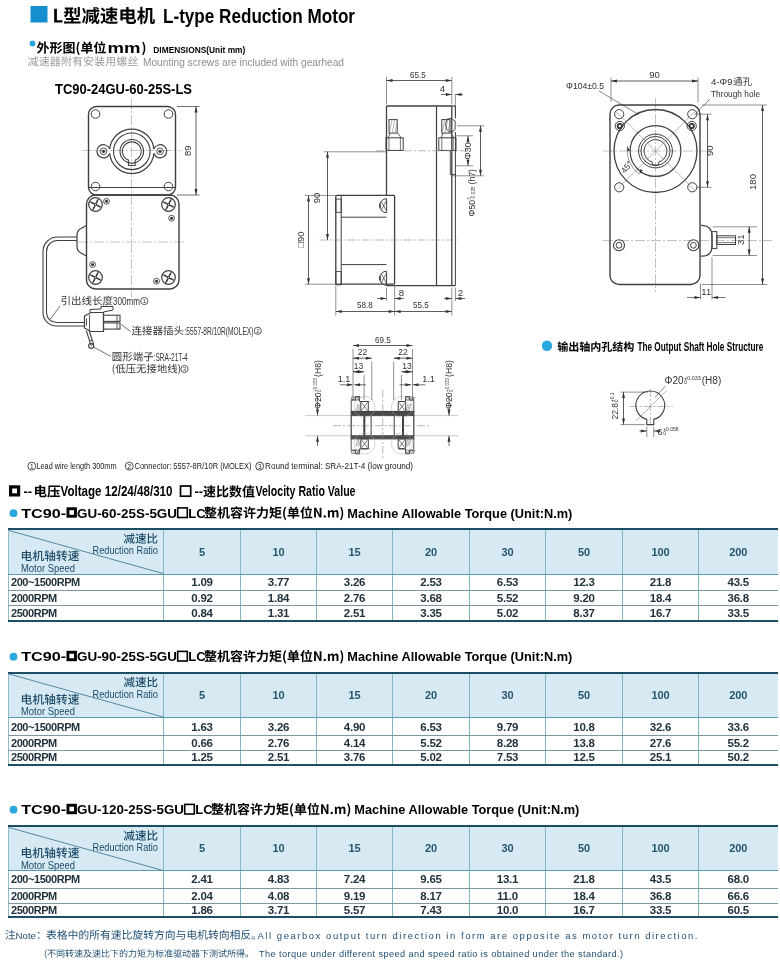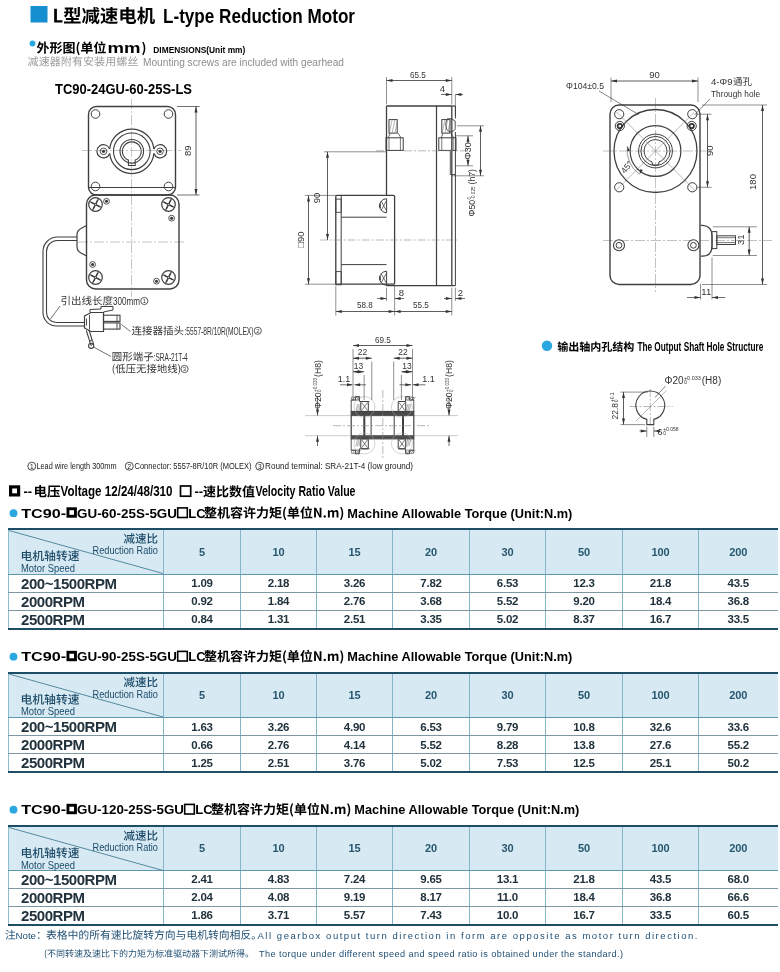--- a/index.html
+++ b/index.html
@@ -5,21 +5,21 @@
 #svg{position:absolute;left:0;top:0;z-index:5;pointer-events:none}
 table.tt{position:absolute;left:8px;width:769px;border-collapse:collapse;table-layout:fixed;z-index:2;
  border-top:2.5px solid #1e4e66;border-bottom:2.5px solid #1e4e66;border-left:1px solid #8fbccb}
 .tt td{border-left:1px solid #85b6c8;border-right:1px solid #85b6c8;font-size:11.5px;color:#22333d;text-align:center;padding:0;letter-spacing:-0.2px;font-weight:700}
 .tt td:first-child{border-left:none}
 .tt td:last-child{border-right:none}
 .tt tr.hr td{background:#d7eaf3;border-bottom:1px solid #5d98b0}
 .tt td.hn{color:#27566f;font-weight:700;font-size:11px}
 .tt tr.dr td{border-bottom:1px solid #7e98a3}
 .tt tr.dr:last-child td{border-bottom:none}
-.tt td.rl{text-align:left;padding-left:12px;font-size:15px;letter-spacing:-0.45px;font-weight:700}
+.tt td.rl{text-align:left;padding-left:2px;font-size:11px;letter-spacing:-0.45px;font-weight:700}
 </style></head>
 <body>
 <table class="tt" style="top:528px">
     <colgroup>
       <col style="width:155px">
       <col style="width:77px">
       <col style="width:76px">
       <col style="width:76px">
       <col style="width:77px">
       <col style="width:76px">
@@ -35,23 +35,23 @@
         <td class="hn">15</td>
         <td class="hn">20</td>
         <td class="hn">30</td>
         <td class="hn">50</td>
         <td class="hn">100</td>
         <td class="hn">200</td>
       </tr>
 <tr class="dr" style="height:16.5px">
         <td class="rl">200~1500RPM</td>
         <td>1.09</td>
-        <td>2.18</td>
+        <td>3.77</td>
         <td>3.26</td>
-        <td>7.82</td>
+        <td>2.53</td>
         <td>6.53</td>
         <td>12.3</td>
         <td>21.8</td>
         <td>43.5</td>
       </tr>
       <tr class="dr" style="height:15px">
         <td class="rl">2000RPM</td>
         <td>0.92</td>
         <td>1.84</td>
         <td>2.76</td>

